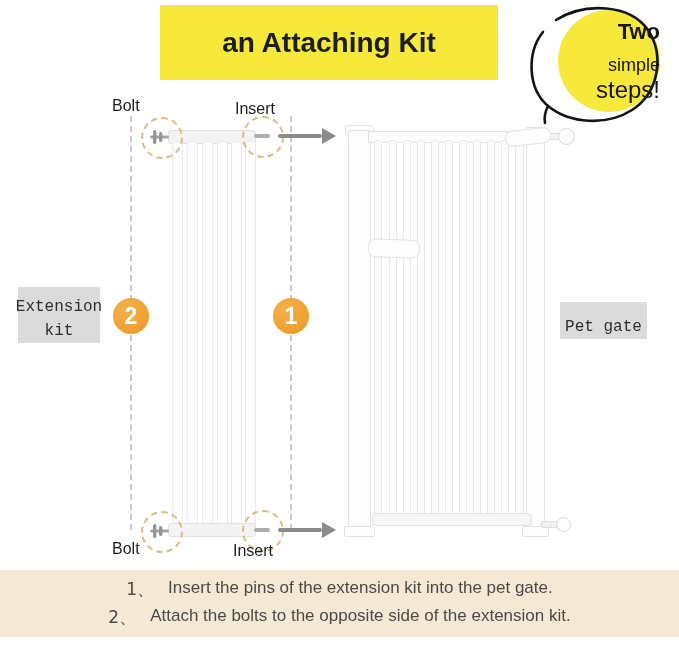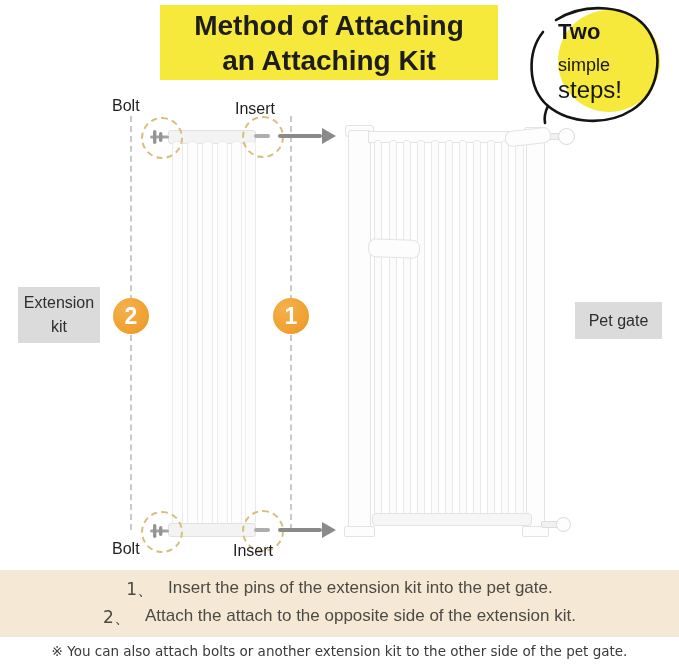--- a/index.html
+++ b/index.html
@@ -9,21 +9,21 @@
   html,body{margin:0;padding:0;}
   body{font-family:"Liberation Sans","DejaVu Sans",sans-serif;background:#fff;}
   #stage{position:relative;width:679px;height:664px;background:#fff;overflow:hidden;}
   .abs{position:absolute;}
 
   .title-box{left:160px;top:5px;width:338px;height:75px;background:var(--yellow);
     display:flex;flex-direction:column;align-items:center;justify-content:center;
     font-size:28px;line-height:35px;font-weight:600;color:var(--ink);text-align:center;z-index:5;}
 
   .badge{left:558px;top:10px;width:102px;height:102px;border-radius:50%;background:var(--yellow);
-    display:flex;flex-direction:column;align-items:flex-start;justify-content:center;color:#161616;z-index:4;}
+    display:flex;flex-direction:column;align-items:flex-end;justify-content:center;color:#161616;z-index:4;}
   .badge .l1{font-size:22px;font-weight:600;line-height:26px;}
   .badge .l2{font-size:18px;font-weight:500;line-height:24px;margin-top:8px;}
   .badge .l3{font-size:24px;font-weight:500;line-height:26px;}
   .sketch{left:513px;top:0px;z-index:5;pointer-events:none;}
 
   .guide{width:0;border-left:2px dashed #c9c9c9;z-index:1;}
 
   .small-label{font-size:16px;font-weight:500;color:#1e1e1e;z-index:6;}
 
   .rail{background:#f3f3f3;border:1px solid #e2e2e2;border-radius:3px;z-index:2;}
@@ -37,37 +37,36 @@
   .arrow{display:flex;align-items:center;height:16px;z-index:3;}
   .arrow .shaft{width:44px;height:4px;background:var(--arrow-gray);border-radius:2px;}
   .arrow .head{width:0;height:0;border-left:14px solid var(--arrow-gray);
     border-top:8px solid transparent;border-bottom:8px solid transparent;}
 
   .marker{width:36px;height:36px;border-radius:50%;color:#fff;font-size:23px;font-weight:bold;
     display:flex;align-items:center;justify-content:center;z-index:6;
     background:radial-gradient(circle at 35% 30%, #f5b04c, var(--orange) 60%, #e89222);}
 
   .name-box{background:var(--label-gray);color:#2e2e2e;display:flex;flex-direction:column;
-    align-items:center;justify-content:center;font-size:16px;z-index:5;text-align:center;line-height:24px;}
+    align-items:center;justify-content:flex-end;font-size:16px;z-index:5;text-align:center;line-height:24px;font-family:Liberation Mono, monospace;}
 
   .steps-panel{left:0;top:570px;width:679px;height:67px;background:var(--beige);
     display:flex;flex-direction:column;justify-content:center;align-items:center;row-gap:5px;z-index:5;}
   .step-line{font-size:17px;color:#4c4a45;display:flex;column-gap:14px;}
   .step-line .num{font-family:"DejaVu Sans","Liberation Sans",sans-serif;}
 
   .footnote{left:0;top:643px;width:679px;text-align:center;font-size:13.5px;color:#3a3a3a;z-index:5;
     font-family:"DejaVu Sans","Liberation Sans",sans-serif;}
 </style>
 </head>
 <body>
 
 <div id="stage">
 
   <div class="abs title-box">
-    <div>Method of Attaching</div>
     <div>an Attaching Kit</div>
   </div>
 
   <div class="abs badge">
     <div class="l1">Two</div>
     <div class="l2">simple</div>
     <div class="l3">steps!</div>
   </div>
   <svg class="abs sketch" width="168" height="142" viewBox="0 0 168 142">
     <path d="M 43 20 C 72 2, 117 4, 135 30 C 151 54, 147 92, 119 110 C 94 126, 57 124, 35 106 C 14 88, 14 52, 30 32" fill="none" stroke="#141414" stroke-width="2.6" stroke-linecap="round"></path>
@@ -119,21 +118,21 @@
     <div class="head"></div>
   </div>
 
   <div class="abs marker" style="left:113px;top:298px;">2</div>
   <div class="abs marker" style="left:273px;top:298px;">1</div>
 
   <div class="abs name-box" style="left:18px;top:287px;width:82px;height:56px;">
     <div>Extension</div>
     <div>kit</div>
   </div>
-  <div class="abs name-box" style="left:575px;top:302px;width:87px;height:37px;">Pet gate</div>
+  <div class="abs name-box" style="left:560px;top:302px;width:87px;height:37px;">Pet gate</div>
 
   <div>
     <div class="abs gate-piece" style="left:345px;top:125px;width:27px;height:10px;border-radius:3px;"></div>
     <div class="abs gate-piece" style="left:348px;top:130px;width:21px;height:400px;border-radius:3px;"></div>
     <div class="abs gate-piece" style="left:368px;top:131px;width:160px;height:10px;"></div>
 
     <div class="abs gate-bar" style="left:374px;top:140px;height:376px;"></div>
     <div class="abs gate-bar" style="left:389px;top:140px;height:376px;"></div>
     <div class="abs gate-bar" style="left:403px;top:140px;height:376px;"></div>
     <div class="abs gate-bar" style="left:417px;top:140px;height:376px;"></div>
@@ -164,19 +163,18 @@
   <div class="abs small-label" style="left:112px;top:540px;">Bolt</div>
   <div class="abs small-label" style="left:233px;top:542px;">Insert</div>
 
   <div class="abs steps-panel">
     <div class="step-line">
       <span class="num">1、</span>
       <span>Insert the pins of the extension kit into the pet gate.</span>
     </div>
     <div class="step-line">
       <span class="num">2、</span>
-      <span>Attach the attach to the opposite side of the extension kit.</span>
+      <span>Attach the bolts to the opposite side of the extension kit.</span>
     </div>
   </div>
 
-  <div class="abs footnote">※ You can also attach bolts or another extension kit to the other side of the pet gate.</div>
 
 </div>
 
 </body></html>

